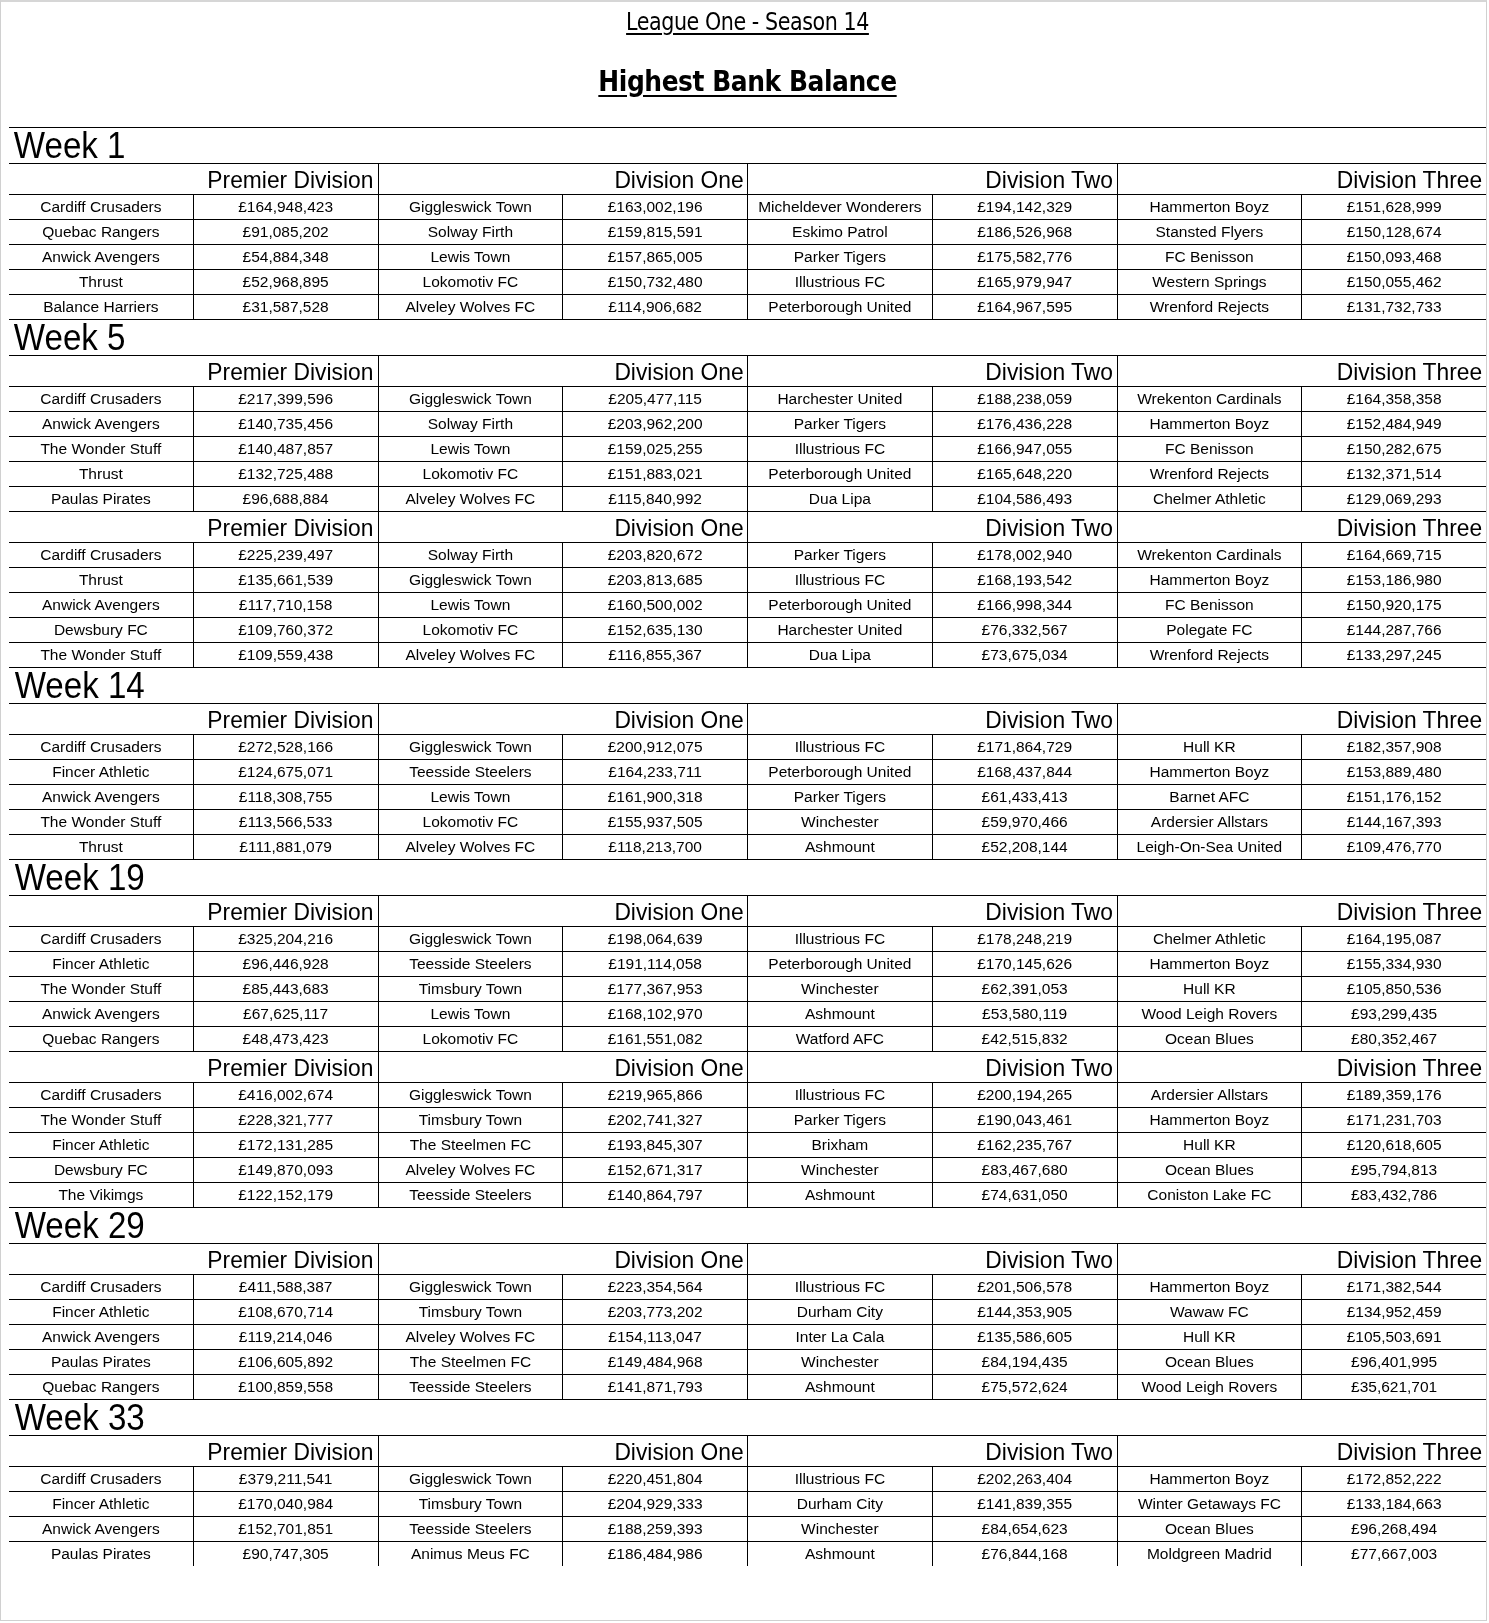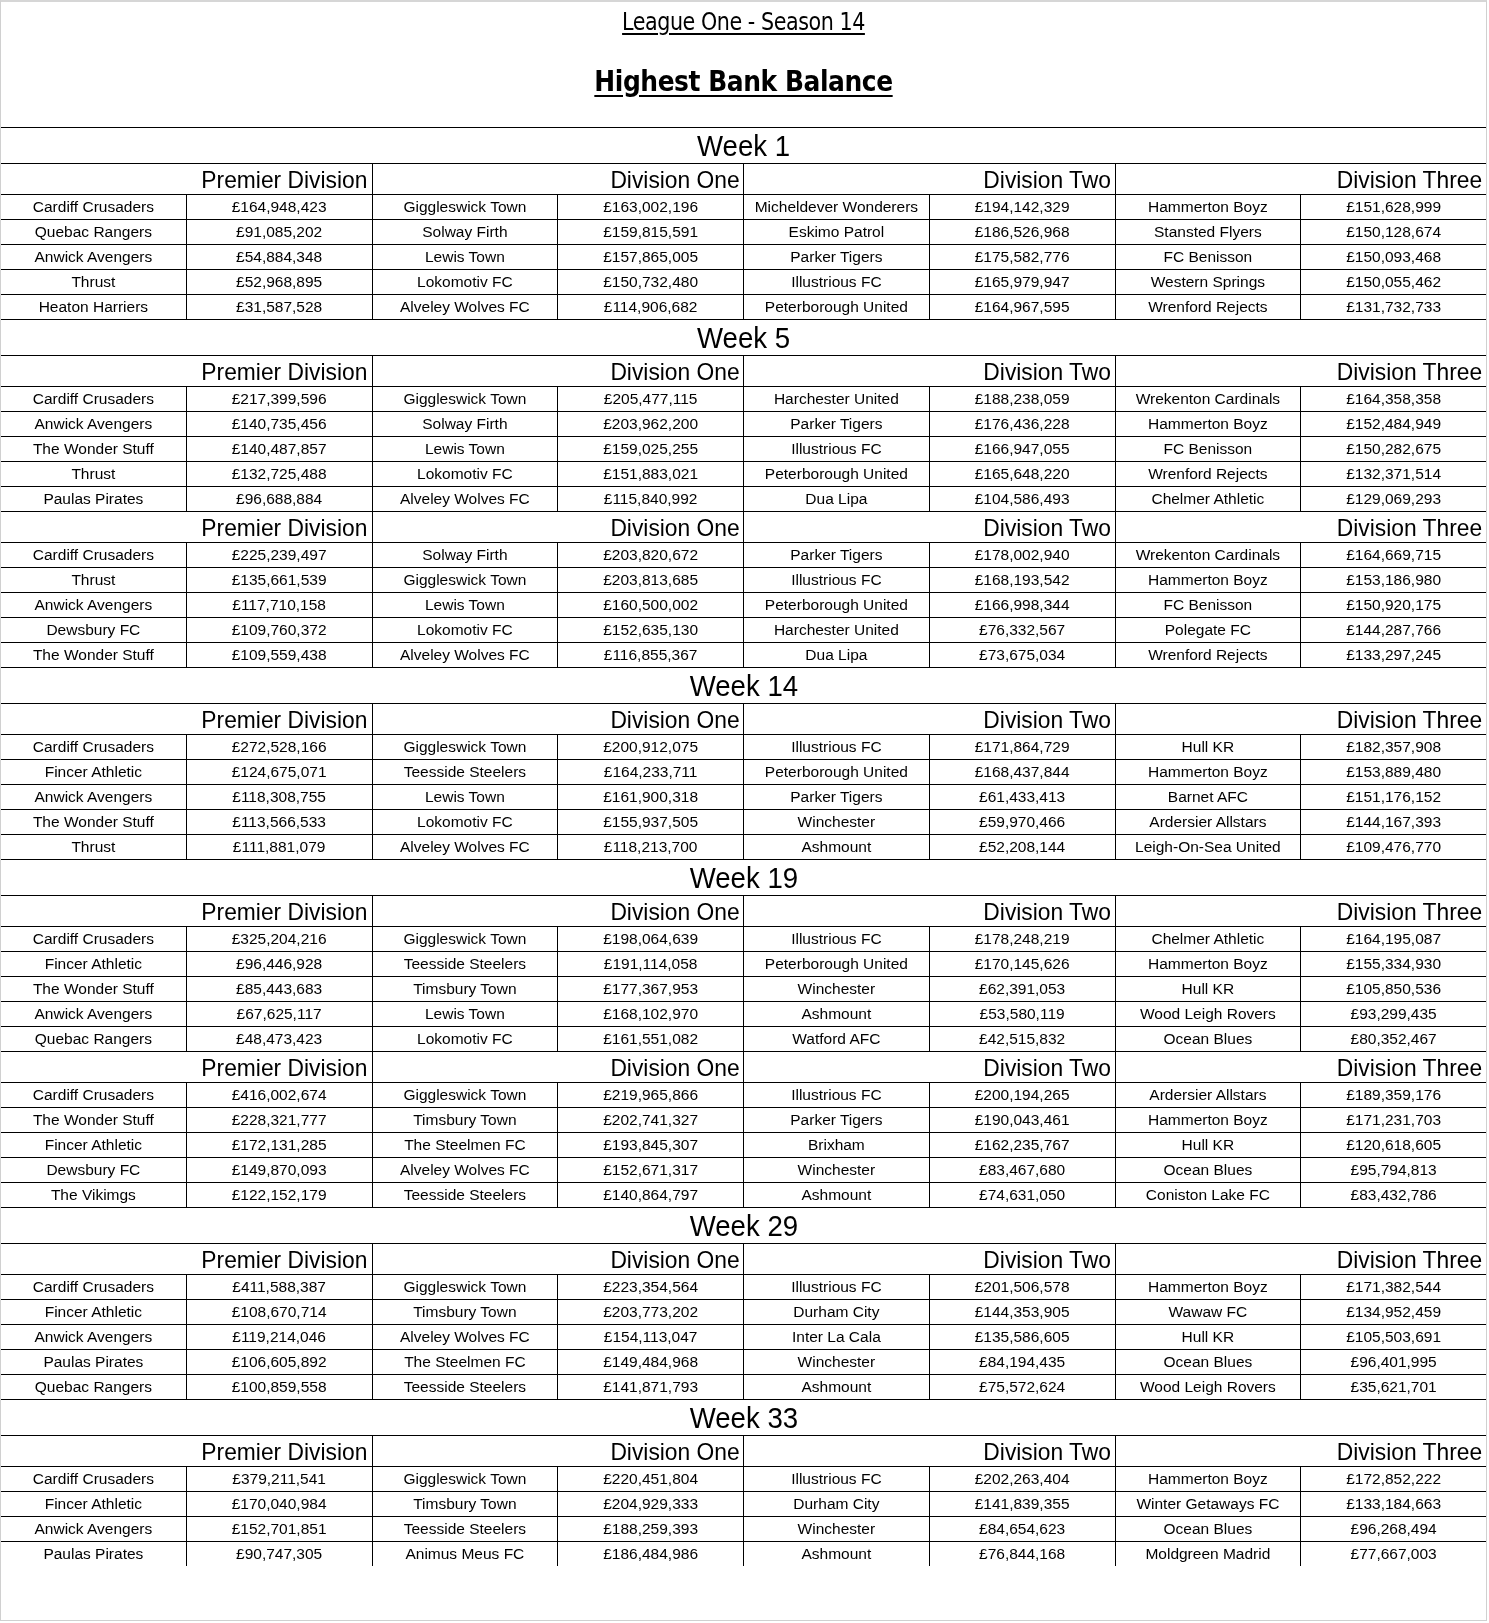--- a/index.html
+++ b/index.html
@@ -1,22 +1,22 @@
 <!DOCTYPE html>
 <html><head>
 <meta charset="utf-8">
 <style>
   html, body { margin: 0; padding: 0; background: #ffffff; }
   body { width: 1489px; height: 1623px; overflow: hidden; font-family: "Liberation Sans", "DejaVu Sans", sans-serif; color: #000; }
-  .page { position: relative; width: 1487px; height: 1621px; border: 1px solid #d0d0d0; border-top: 2px solid #d6d6d6; box-sizing: border-box; }
+  .page { position: relative; width: 1487px; height: 1621px; border: 1px solid #d0d0d0; border-top: 2px solid #d6d6d6; box-sizing: border-box; padding-left: 8px; }
   .title-band { height: 125px; position: relative; }
   .season-title { position: absolute; top: 6px; left: 0; width: 100%; text-align: center; font-size: 24px; text-decoration: underline; text-underline-offset: 3px; font-family: "DejaVu Sans", sans-serif; font-weight: normal; letter-spacing: -0.5px; transform: scaleX(0.86); }
   .main-title { position: absolute; top: 62px; left: 0; width: 100%; text-align: center; font-size: 29px; font-weight: bold; text-decoration: underline; text-underline-offset: 4px; font-family: "DejaVu Sans", sans-serif; transform: scaleX(0.86); letter-spacing: -0.5px; }
   .week { border-top: 1.5px solid #000; }
-  .week-header { height: 35px; text-align: center; font-size: 30px; line-height: 36px; text-decoration: underline; text-underline-offset: 3px; border-bottom: 1px solid #000; transform-origin: center; }
+  .week-header { height: 35px; text-align: left; font-size: 36px; line-height: 36px; text-decoration: underline; text-underline-offset: 3px; border-bottom: 1px solid #000; transform-origin: center; }
   .week-header span { display: inline-block; transform: scaleX(0.92); }
   .divs { display: flex; }
   .div-col { flex: 1 1 0; border-right: 1px solid #000; }
   .div-col:last-child { border-right: none; }
   .div-title { height: 30px; line-height: 32px; text-align: right; font-size: 24px; text-decoration: underline; text-underline-offset: 3px; border-bottom: 1px solid #000; }
   .div-title span { display: inline-block; transform: scaleX(0.95); }
   .row { display: flex; height: 24px; line-height: 24px; border-bottom: 1px solid #000; font-size: 15.5px; font-family: "Liberation Sans", sans-serif; }
   .row:last-child { border-bottom: none; }
   .row .team { flex: 1 1 0; text-align: center; border-right: 1px solid #000; white-space: nowrap; overflow: hidden; }
   .row .bal { flex: 1 1 0; text-align: center; white-space: nowrap; }
@@ -45,21 +45,21 @@
             </div>
             <div class="row">
               <div class="team">Anwick Avengers</div>
               <div class="bal">£54,884,348</div>
             </div>
             <div class="row">
               <div class="team">Thrust</div>
               <div class="bal">£52,968,895</div>
             </div>
             <div class="row">
-              <div class="team">Heaton Harriers</div>
+              <div class="team">Balance Harriers</div>
               <div class="bal">£31,587,528</div>
             </div>
           </div>
           <div class="div-col">
             <div class="div-title"><span>Division One</span></div>
             <div class="row">
               <div class="team">Giggleswick Town</div>
               <div class="bal">£163,002,196</div>
             </div>
             <div class="row">

